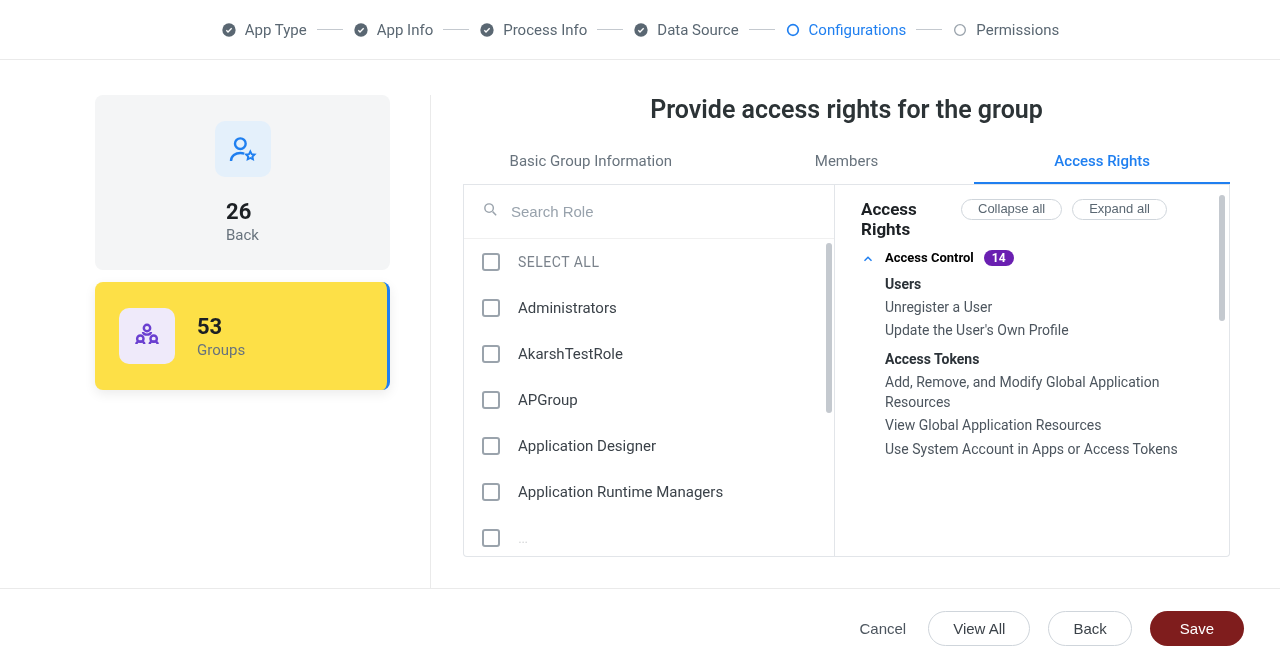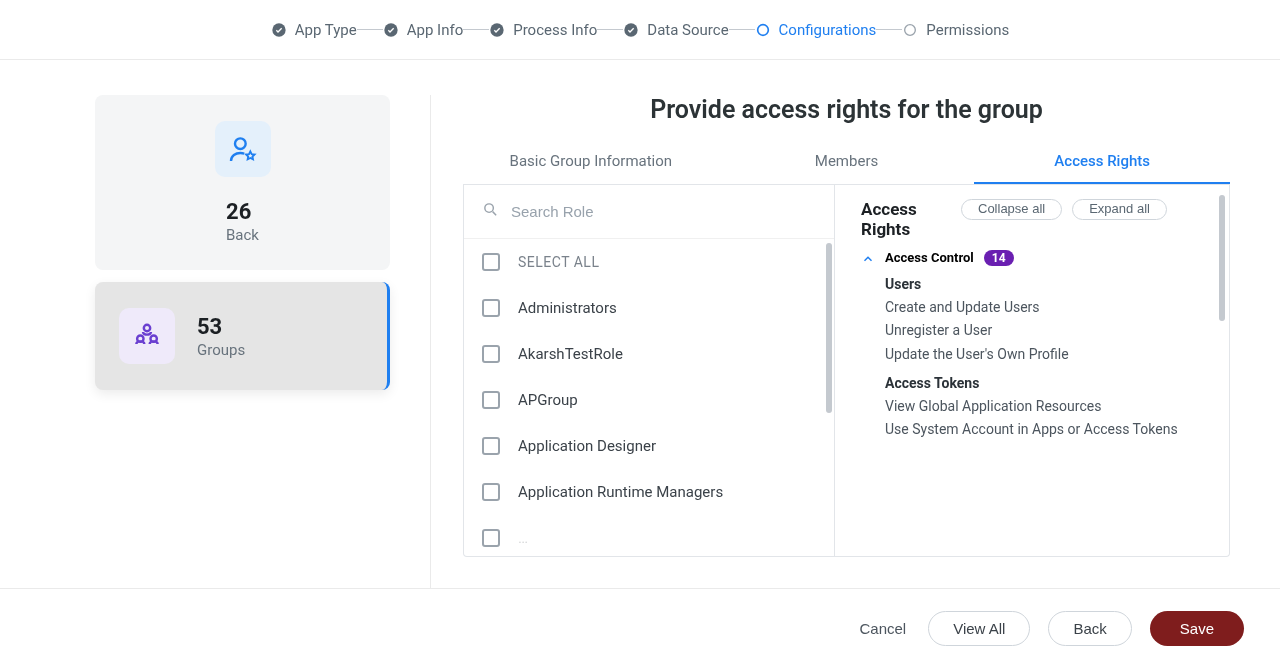--- a/index.html
+++ b/index.html
@@ -10,20 +10,21 @@
     width: 1280px;
     height: 665px;
     overflow: hidden;
   }
 
   
   .stepper {
     display: flex;
     align-items: center;
     justify-content: center;
+    gap: 10px;
     height: 60px;
     border-bottom: 1px solid #eaeaea;
     padding: 0 20px;
   }
   .step {
     display: flex;
     align-items: center;
     gap: 8px;
     color: #5a6772;
     font-size: 15px;
@@ -50,21 +51,21 @@
     height: 528px;
   }
 
   .left-col { width: 295px; }
   .card {
     display: flex;
     align-items: center;
     gap: 22px;
     padding: 26px 24px;
     border-radius: 8px;
-    background: #e5e5e5;
+    background: #fde047;
     margin-bottom: 12px;
   }
   .card.roles {
     background: #f4f5f6;
     flex-direction: column;
   }
   .card.groups {
     box-shadow: 0 4px 12px rgba(0,0,0,.08);
     border-right: 3px solid #1f7ff0;
     position: relative;
@@ -352,25 +353,25 @@
           <span class="chevron">
             <svg viewBox="0 0 24 24" width="14" height="14" fill="none" stroke="#1f7ff0" stroke-width="2.5">
                 <path d="M6 15l6-6 6 6"></path>
               </svg>
           </span>
           <span class="section-title">Access Control</span>
           <span class="badge-count">14</span>
         </div>
 
         <div class="subhead">Users</div>
-        <div class="perm">Create and Update Users</div>
         <div class="perm">Unregister a User</div>
         <div class="perm">Update the User's Own Profile</div>
 
         <div class="subhead">Access Tokens</div>
+        <div class="perm">Add, Remove, and Modify Global Application Resources</div>
         <div class="perm">View Global Application Resources</div>
         <div class="perm">Use System Account in Apps or Access Tokens</div>
 
         <div class="vscroll"></div>
       </div>
 
     </div>
   </div>
 </div>
 

